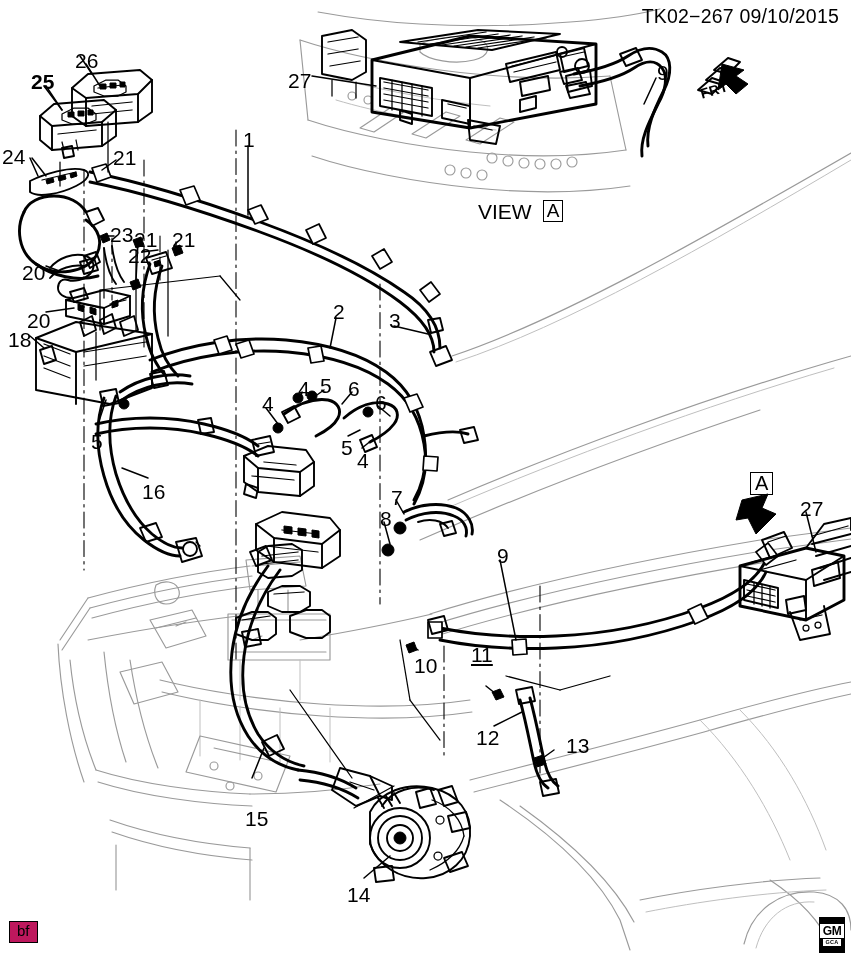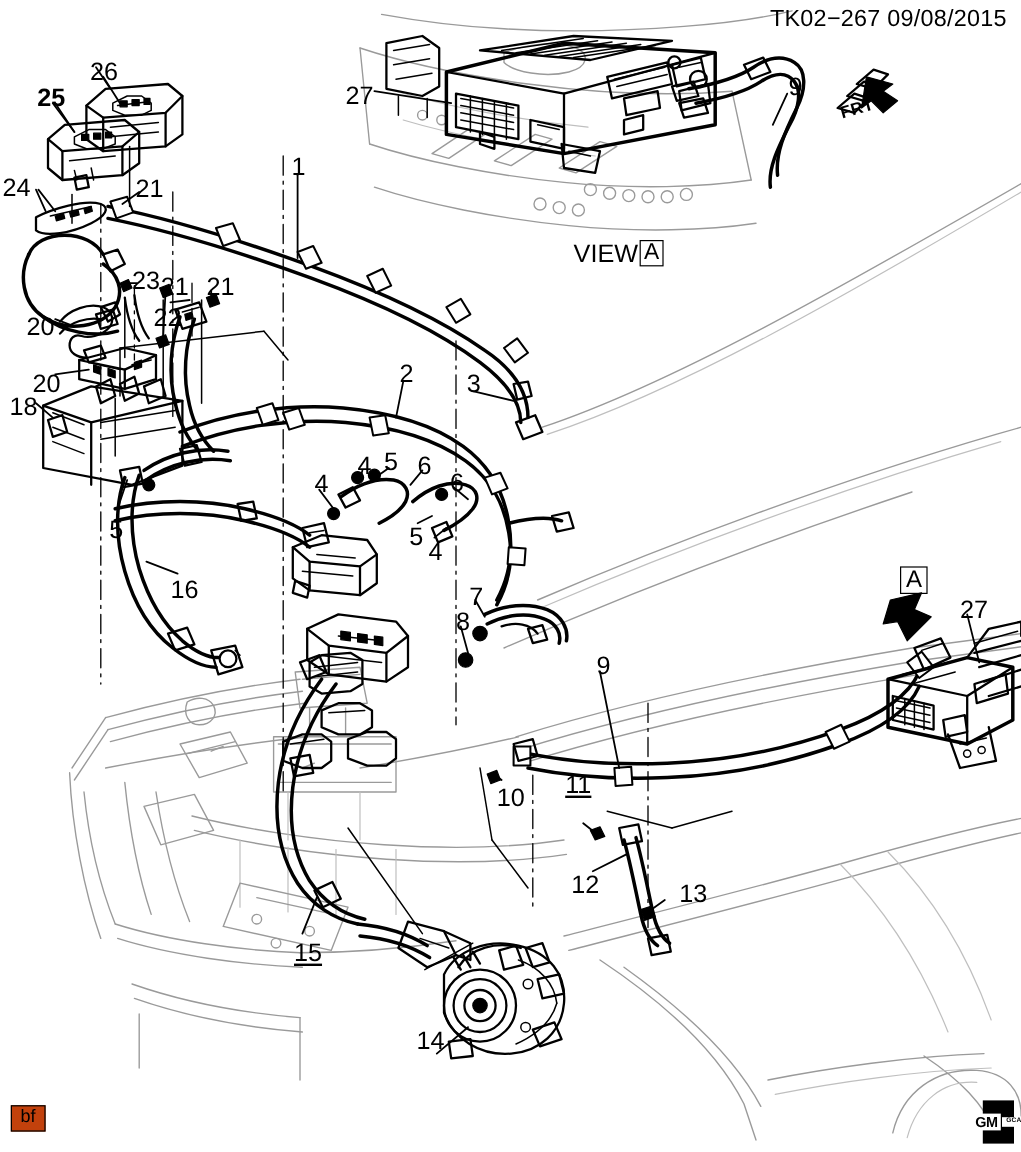--- a/index.html
+++ b/index.html
@@ -20,37 +20,37 @@
 
   
   .cal{
     position:absolute;font-size:21px;line-height:1;color:#000;
     white-space:nowrap;font-weight:400;
   }
 
   
   .viewlabel{
     position:absolute;font-size:21px;line-height:1;color:#000;
-    white-space:nowrap;display:flex;align-items:flex-end;gap:1px;
+    white-space:nowrap;display:flex;align-items:flex-end;gap:11px;
   }
   .boxletter{
     display:inline-block;border:1.6px solid #000;
     padding:0px 3px 1px 3px;line-height:1.02;font-size:19px;
   }
   .boxletter.big{font-size:20px;padding:0 4px 1px 4px;}
 
   
   .bf{
     position:absolute;left:9px;top:921px;
     border:1.7px solid #000;padding:1px 7px 2px 7px;
-    font-size:15px;line-height:1.1;color:#000;background:#c2410c;
+    font-size:15px;line-height:1.1;color:#000;background:#be185d;
   }
   .gm{
     position:absolute;left:819px;top:917px;width:26px;height:36px;
-    background:#000;display:flex;flex-direction:row;
+    background:#000;display:flex;flex-direction:column;
     align-items:center;justify-content:center;gap:1px;
     padding:1px;box-sizing:border-box;
   }
   .gm .g1{
     background:#fff;color:#000;font-size:12px;font-weight:bold;
     line-height:1;padding:1px 3px;letter-spacing:-.3px;
   }
   .gm .g2{
     background:#fff;color:#000;font-size:5.5px;font-weight:bold;
     line-height:1;padding:1px 3px;letter-spacing:.2px;
@@ -610,21 +610,21 @@
       <path class="b" d="M706 80 L720 68 L732 72 L720 84 Z"></path>
       <path class="b" d="M714 70 L728 58 L740 62 L728 74 Z"></path>
       <path class="bfk" d="M722 64 L744 70 L736 76 L748 84 L736 94 L726 84 L718 90 Z"></path>
     </g>
 
     <g>
       <path class="bfk" d="M742 500 L768 494 L762 508 L776 514 L756 534 L748 518 L736 520 Z"></path>
     </g>
   </svg>
 
-  <div class="hdr">TK02−267  09/08/2015</div>
+  <div class="hdr">TK02−267  09/10/2015</div>
 
   <div class="viewlabel" style="left:478px;top:200px;">
     <span>VIEW</span>
       <span class="boxletter">A</span>
   </div>
 
   <div style="position:absolute;left:750px;top:472px;">
     <span class="boxletter big">A</span>
   </div>
 
@@ -642,31 +642,31 @@
       <div class="cal" style="left: 348px; top: 378px;">6</div>
       <div class="cal" style="left: 375px; top: 392px;">6</div>
       <div class="cal" style="left: 391px; top: 487px;">7</div>
       <div class="cal" style="left: 380px; top: 508px;">8</div>
       <div class="cal" style="left: 657px; top: 62px;">9</div>
       <div class="cal" style="left: 497px; top: 545px;">9</div>
       <div class="cal" style="left: 414px; top: 655px;">10</div>
       <div class="cal" style="left: 471px; top: 644px; text-decoration: underline;">11</div>
       <div class="cal" style="left: 476px; top: 727px; text-align: center;">12</div>
       <div class="cal" style="left: 566px; top: 735px;">13</div>
-      <div class="cal" style="left: 347px; top: 857px;">14</div>
-      <div class="cal" style="left: 245px; top: 784px; text-decoration: underline;">15</div>
+      <div class="cal" style="left: 347px; top: 884px;">14</div>
+      <div class="cal" style="left: 245px; top: 808px;">15</div>
       <div class="cal" style="left: 142px; top: 481px;">16</div>
       <div class="cal" style="left: 91px; top: 431px;">5</div>
       <div class="cal" style="left: 8px; top: 329px;">18</div>
       <div class="cal" style="left: 27px; top: 310px;">20</div>
       <div class="cal" style="left: 22px; top: 262px;">20</div>
       <div class="cal" style="left: 113px; top: 147px;">21</div>
       <div class="cal" style="left: 134px; top: 229px;">21</div>
       <div class="cal" style="left: 172px; top: 229px;">21</div>
-      <div class="cal" style="left: 128px; top: 255px; text-align: right;">22</div>
+      <div class="cal" style="left: 128px; top: 245px; text-align: right;">22</div>
       <div class="cal" style="left: 110px; top: 224px;">23</div>
       <div class="cal" style="left: 2px; top: 146px;">24</div>
       <div class="cal" style="left: 31px; top: 71px; font-weight: bold;">25</div>
       <div class="cal" style="left: 75px; top: 50px;">26</div>
       <div class="cal" style="left: 288px; top: 70px;">27</div>
       <div class="cal" style="left: 800px; top: 498px;">27</div>
     </div>
 
   <div class="bf">bf</div>
 

